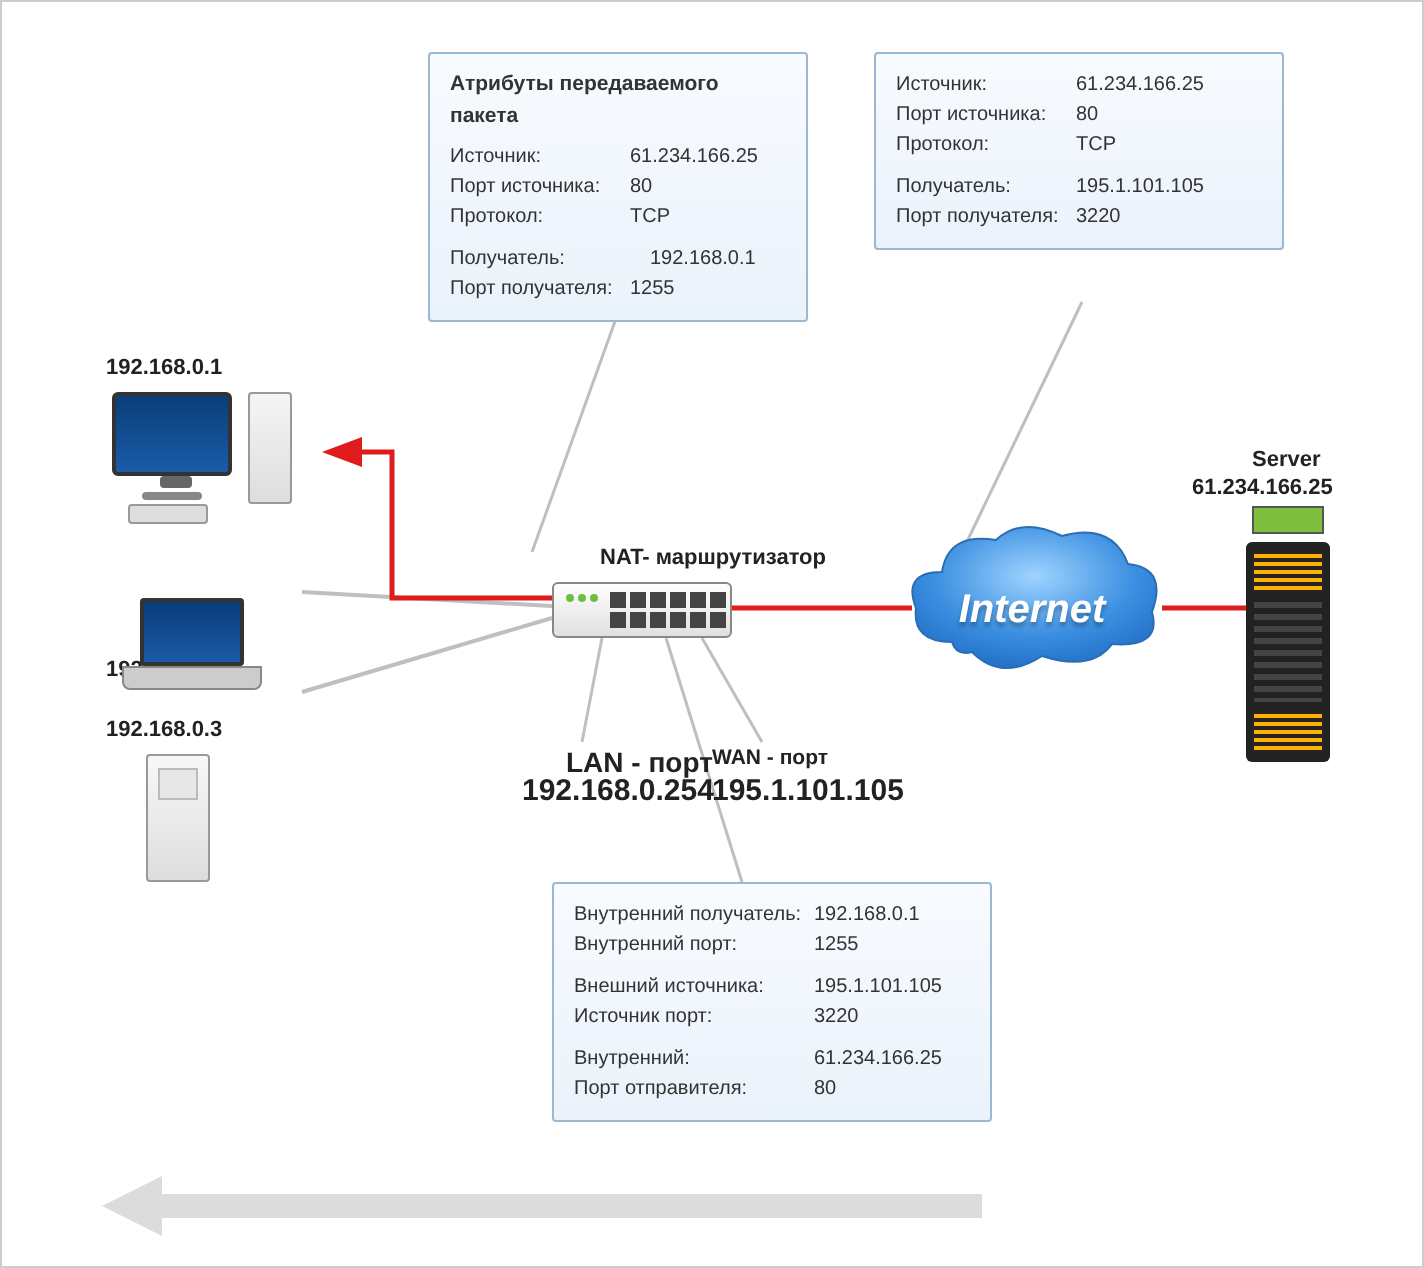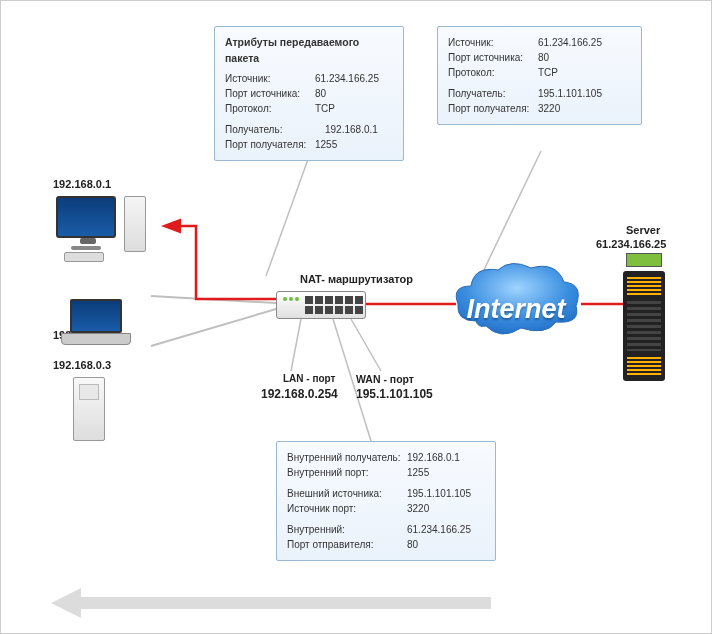--- a/index.html
+++ b/index.html
@@ -17,21 +17,21 @@
     color: #333;
     line-height: 1.5;
   }
   .info-box .title { font-weight: bold; font-size: 10.5px; margin-bottom: 4px; }
   .row { display: flex; }
   .row .k { flex: 0 0 auto; min-width: 90px; }
   .row .v { flex: 0 0 auto; }
   .gap { height: 6px; }
 
   .label { position: absolute; font-size: 11px; font-weight: bold; color: #222; }
-  .sublabel { position: absolute; font-size: 12px; color: #222; text-align: center; }
+  .sublabel { position: absolute; font-size: 15px; color: #222; text-align: center; }
 
   .pc { position: absolute; }
   .monitor { width: 60px; height: 42px; background: linear-gradient(#0b3d7a,#1a5ca8); border: 2px solid #333; border-radius: 3px; position: relative; }
   .monitor::after { content:""; position:absolute; bottom:-8px; left:22px; width:16px; height:6px; background:#666; border-radius:2px; }
   .monitor-stand { width: 30px; height: 4px; background: #888; margin: 8px auto 0; border-radius: 2px; }
   .keyboard { width: 40px; height: 10px; background: #ddd; border: 1px solid #999; margin: 2px 0 0 8px; border-radius: 2px; }
   .tower { position: absolute; top: 0; left: 68px; width: 22px; height: 56px; background: linear-gradient(#f5f5f5,#ddd); border: 1px solid #999; border-radius: 2px; }
 
   .laptop { position: absolute; width: 78px; height: 50px; }
   .laptop .screen { width: 52px; height: 34px; background: linear-gradient(#0b3d7a,#1a5ca8); border: 2px solid #333; border-radius: 2px; margin: 0 auto; }
@@ -41,21 +41,21 @@
   .tower-only::before { content:""; position:absolute; top:6px; left:5px; right:5px; height:14px; background:#e8e8e8; border:1px solid #bbb; }
 
   .router { position: absolute; width: 90px; height: 28px; background: linear-gradient(#fff,#e0e0e0); border: 1px solid #888; border-radius: 3px; }
   .router .ports { position:absolute; top:4px; left:28px; display:flex; gap:2px; }
   .router .ports span { width:8px; height:8px; background:#444; display:block; }
   .router .led { position:absolute; top:5px; left:6px; display:flex; gap:2px; }
   .router .led span { width:4px; height:4px; background:#6fbf3f; display:block; border-radius:50%; }
 
   .cloud { position: absolute; width: 140px; height: 90px; }
   .cloud svg { width: 100%; height: 100%; }
-  .cloud-text { position:absolute; top:38px; left:0; right:0; text-align:center; font-size: 27px; font-weight:bold; font-style: italic; color:#fff; text-shadow: 0 2px 2px rgba(0,0,0,0.3); }
+  .cloud-text { position:absolute; top:38px; left:0; right:0; text-align:center; font-size: 20px; font-weight:bold; font-style: italic; color:#fff; text-shadow: 0 2px 2px rgba(0,0,0,0.3); }
 
   .server { position:absolute; width:42px; height:110px; background:#222; border-radius:3px; }
   .server::before { content:""; position:absolute; top:6px; left:4px; right:4px; height:18px; background: repeating-linear-gradient(to bottom,#ffb000 0,#ffb000 2px,#222 2px,#222 4px); }
   .server::after { content:""; position:absolute; bottom:6px; left:4px; right:4px; height:18px; background: repeating-linear-gradient(to bottom,#ffb000 0,#ffb000 2px,#222 2px,#222 4px); }
   .server .mid { position:absolute; top:30px; left:4px; right:4px; bottom:30px; background: repeating-linear-gradient(to bottom,#444 0,#444 3px,#222 3px,#222 6px); }
   .server .screen-on { position:absolute; top:-18px; left:3px; width:36px; height:14px; background:#7fbf3f; border:1px solid #555; }
 
   .big-arrow { position:absolute; left:50px; bottom:15px; width:440px; height:30px; }
 </style>
 </head>
@@ -174,21 +174,21 @@
   <div class="ports" style="top:14px;">
         <span></span>
         <span></span>
         <span></span>
         <span></span>
         <span></span>
         <span></span>
       </div>
 </div>
 
-<div class="label" style="left:260px; top:372px; font-size:10px;padding-left:22px;">LAN - порт</div>
+<div class="label" style="left:260px; top:372px; font-size:14px;padding-left:22px;">LAN - порт</div>
 <div class="sublabel" style="left:260px; top:386px; font-weight:bold;">192.168.0.254</div>
 <div class="label" style="left:355px; top:372px; font-size:10.5px;">WAN - порт</div>
 <div class="sublabel" style="left:355px; top:386px; font-weight:bold;">195.1.101.105</div>
 
 <div class="cloud" style="left:445px; top:255px;">
   <svg viewBox="0 0 140 90">
     <defs>
       <radialGradient id="cg" cx="50%" cy="35%" r="70%">
         <stop offset="0%" stop-color="#9fd4ff"></stop>
         <stop offset="60%" stop-color="#3a8ee0"></stop>

